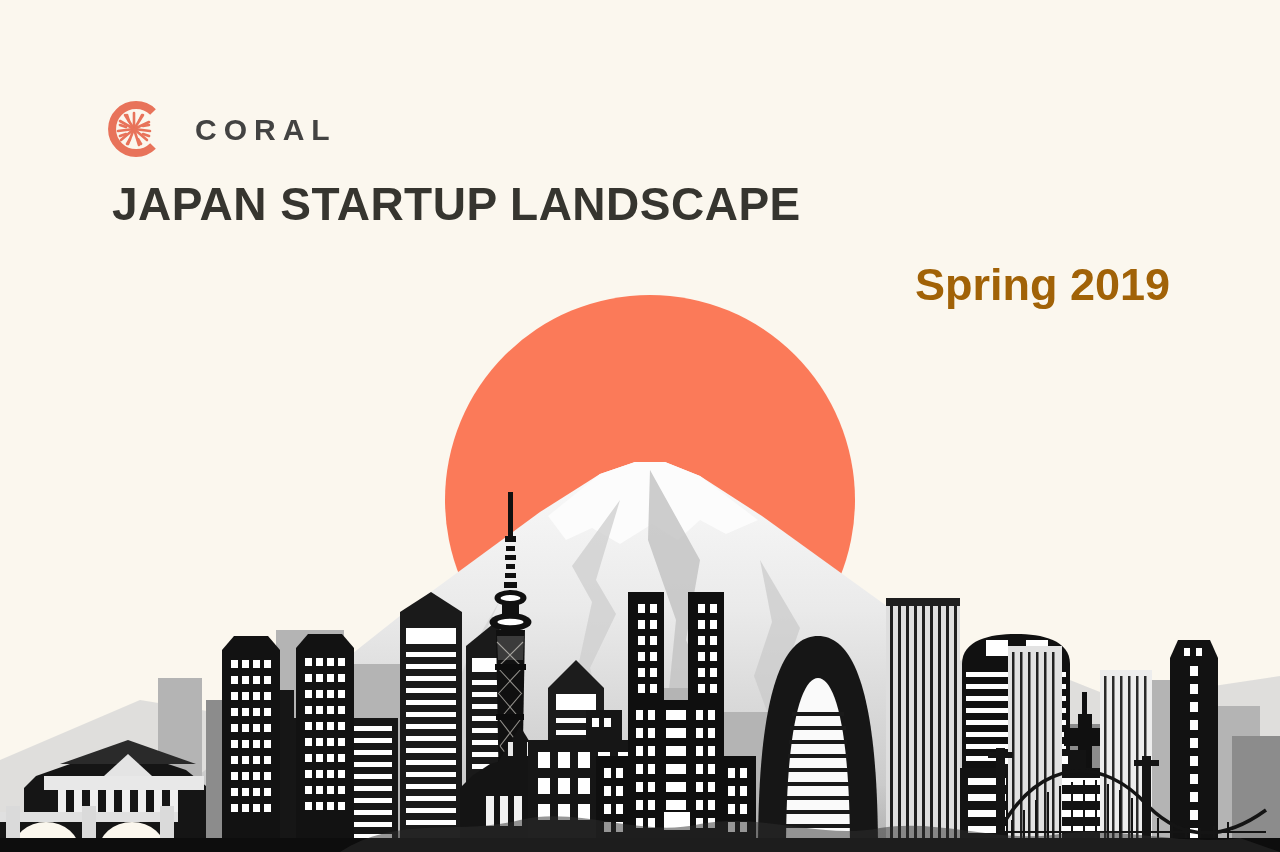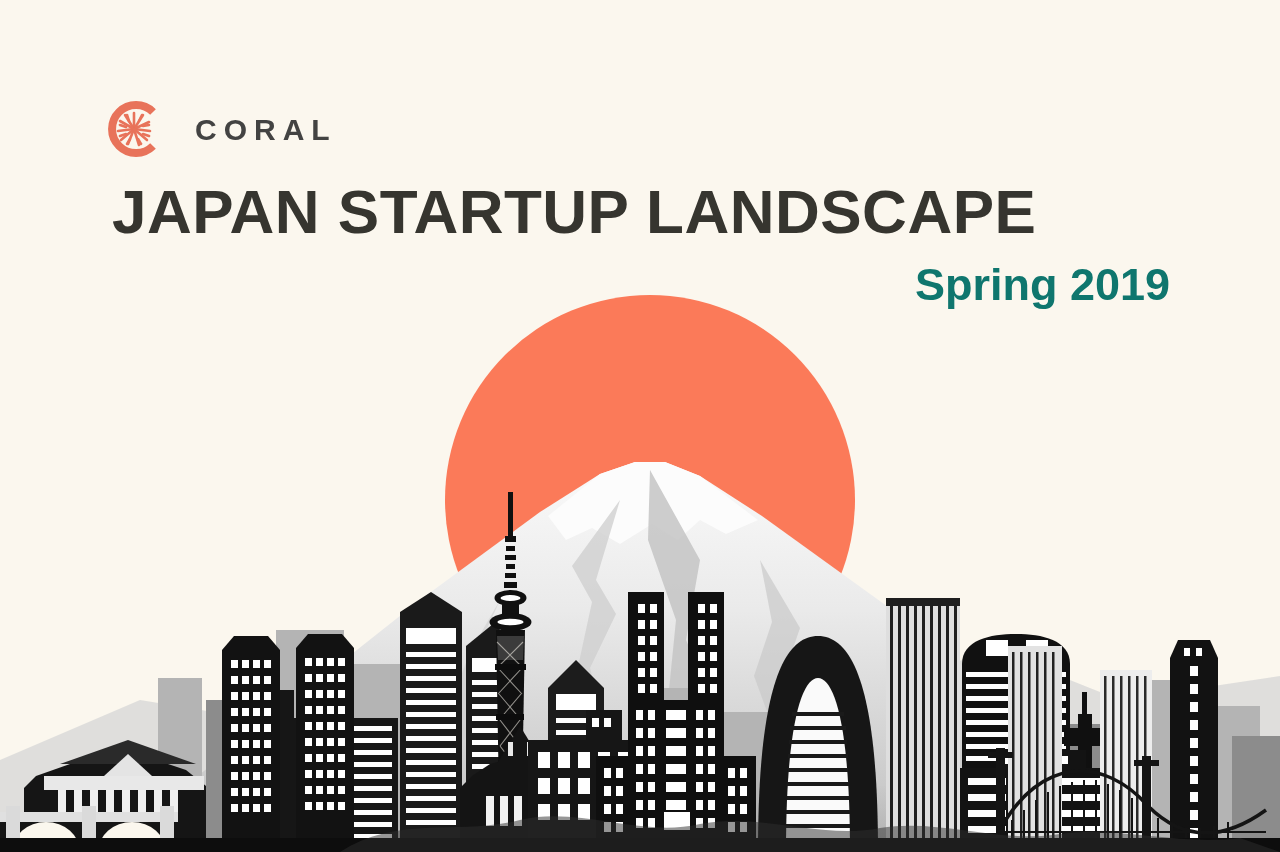--- a/index.html
+++ b/index.html
@@ -31,35 +31,35 @@
     color:#434342;
     line-height:1;
     padding-top:2px;
   }
 
   
   #headline {
     position:absolute;
     left:112px; top:181px;
     width:1058px;
-    font-size:62px;
+    font-size:46px;
     font-weight:bold;
     letter-spacing:0.5px;
     color:#36352F;
     line-height:1;
     white-space:nowrap;
   }
   #subhead {
     position:absolute;
     left:112px; top:258px;
     width:1058px;
     text-align:right;
     font-size:45px;
     font-weight:bold;
-    color:#0f766e;
+    color:#a16207;
     line-height:1.2;
   }
 
   
   #art {
     position:absolute;
     left:0; top:0;
     width:1280px; height:852px;
   }
 </style>

